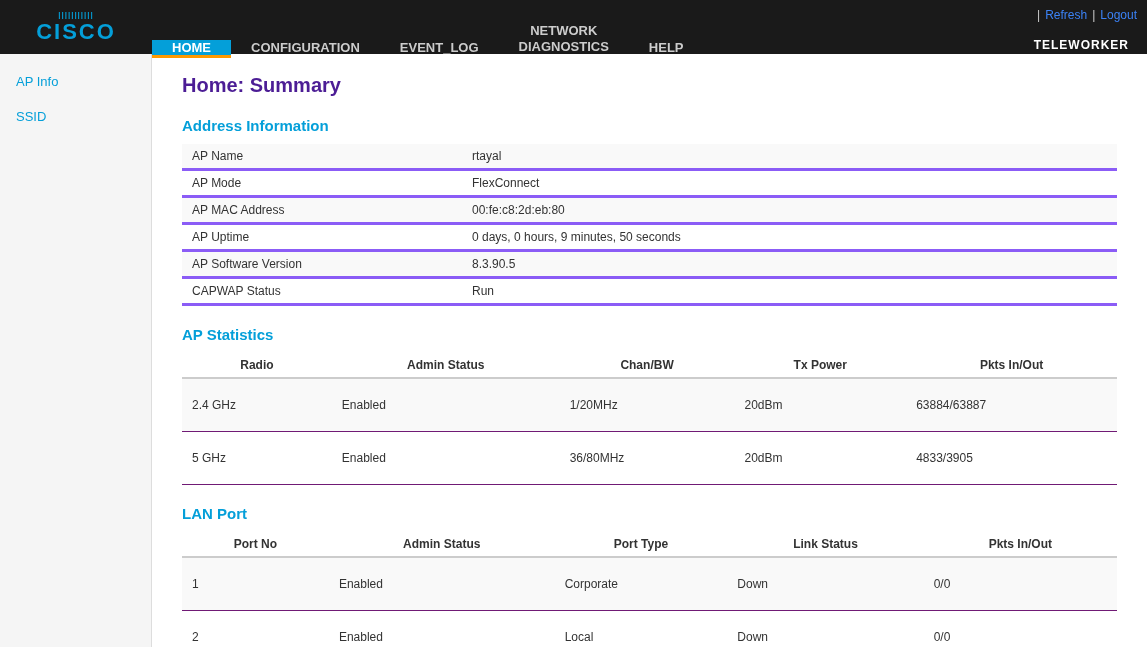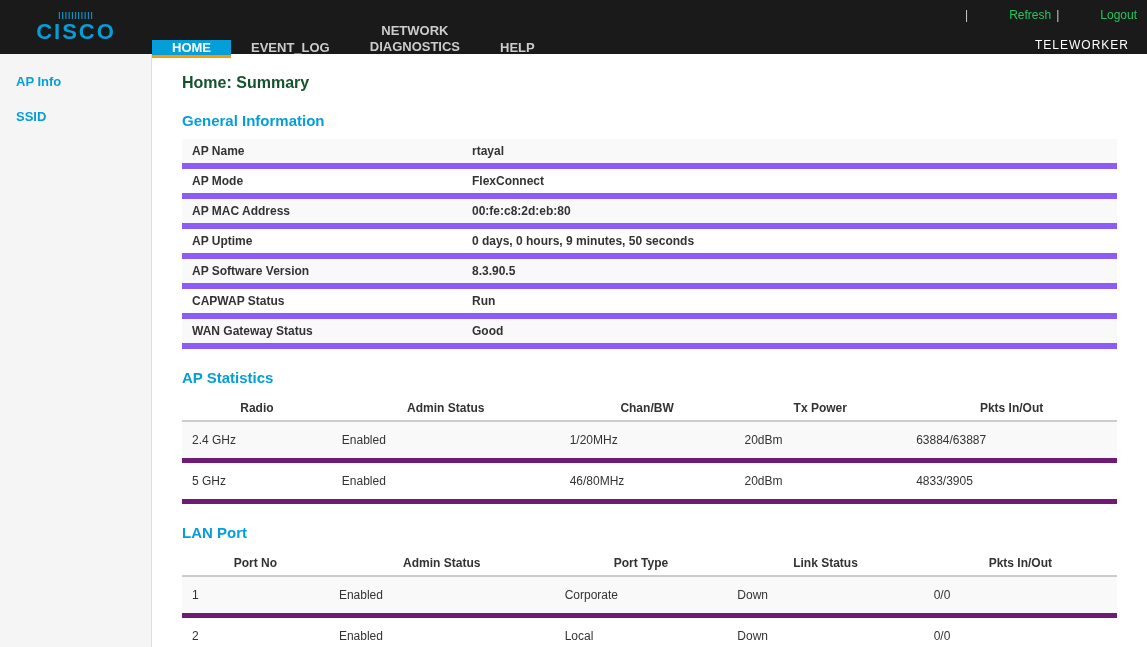--- a/index.html
+++ b/index.html
@@ -62,33 +62,32 @@
       position: absolute;
       top: 8px;
       right: 10px;
       display: flex;
       align-items: center;
       gap: 5px;
       color: #ccc;
       font-size: 12px;
     }
     #top-right a {
-      color: #22c55e;
+      color: #3b82f6;
       text-decoration: none;
       cursor: pointer;
-      margin-left: 36px;
     }
     #teleworker-badge {
       position: absolute;
       bottom: 0;
       right: 10px;
       background: #1a1a1a;
       color: #fff;
       font-size: 12px;
-      font-weight: normal;
+      font-weight: bold;
       padding: 2px 8px;
       letter-spacing: 1px;
     }
 
     
     #layout {
       display: flex;
       min-height: 593px;
     }
 
@@ -97,54 +96,53 @@
       width: 152px;
       background: #f5f5f5;
       border-right: 1px solid #ddd;
       padding-top: 10px;
     }
     .sidebar-item {
       padding: 10px 16px;
       font-size: 13px;
       color: #049fd9;
       cursor: pointer;
-      font-weight: bold;
+      font-weight: normal;
     }
 
     
     #main {
       flex: 1;
       padding: 20px 30px;
       background: #fff;
     }
     #page-title {
-      font-size: 16px;
-      color: #14532d;
+      font-size: 20px;
+      color: #4c1d95;
       margin-bottom: 20px;
       font-weight: bold;
     }
 
     
     .section-title {
       font-size: 15px;
       color: #049fd9;
       font-weight: bold;
       margin-bottom: 10px;
       margin-top: 20px;
     }
 
     
     .info-table {
       width: 100%;
       border-collapse: collapse;
       margin-bottom: 20px;
     }
     .info-table tr {
-      border-bottom: 6px solid #8b5cf6;
-      font-weight: bold;
+      border-bottom: 3px solid #8b5cf6;
     }
     .info-table tr:nth-child(odd) { background: #f9f9f9; }
     .info-table tr:nth-child(even) { background: #fff; }
     .info-table td {
       padding: 5px 10px;
       font-size: 12px;
     }
     .info-table td:first-child {
       width: 280px;
       color: #333;
@@ -160,40 +158,43 @@
     .stats-table th {
       text-align: center;
       padding: 5px 10px;
       font-size: 12px;
       font-weight: bold;
       color: #333;
       border-bottom: 2px solid #ccc;
       background: #fff;
     }
     .stats-table td {
-      padding: 11px 10px;
-      font-size: 12px;
-      border-bottom: 5px solid #701a75;
+      padding: 19px 10px;
+      font-size: 12px;
+      border-bottom: 1px solid #701a75;
     }
     .stats-table tr:nth-child(odd) td { background: #f9f9f9; }
     .stats-table tr:nth-child(even) td { background: #fff; }
   </style>
 </head>
 <body>
 
 <div id="top-bar">
   <div id="logo-area">
     <div class="cisco-logo">
       <span class="lines">|||||||||||</span>
       CISCO
     </div>
   </div>
   <nav>
     <div class="nav-item active">
       <span>HOME</span>
+    </div>
+    <div class="nav-item">
+      <span>CONFIGURATION</span>
     </div>
     <div class="nav-item">
       <span>EVENT_LOG</span>
     </div>
     <div class="nav-item" style="text-align:center; line-height:1.2;">
       <span>NETWORK<br>DIAGNOSTICS</span>
     </div>
     <div class="nav-item">
       <span>HELP</span>
     </div>
@@ -215,21 +216,21 @@
     </div>
     <div class="sidebar-item">
       <span>SSID</span>
     </div>
   </div>
 
   <div id="main">
 
     <div id="page-title">Home: Summary</div>
 
-    <div class="section-title">General Information</div>
+    <div class="section-title">Address Information</div>
     <table class="info-table">
       <tbody id="general-info-body">
           <tr>
             <td>AP Name</td>
             <td>rtayal</td>
           </tr>
           <tr>
             <td>AP Mode</td>
             <td>FlexConnect</td>
           </tr>
@@ -241,24 +242,20 @@
             <td>AP Uptime</td>
             <td>0 days, 0 hours, 9 minutes, 50 seconds</td>
           </tr>
           <tr>
             <td>AP Software Version</td>
             <td>8.3.90.5</td>
           </tr>
           <tr>
             <td>CAPWAP Status</td>
             <td>Run</td>
-          </tr>
-          <tr>
-            <td>WAN Gateway Status</td>
-            <td>Good</td>
           </tr>
         </tbody>
     </table>
 
     <div class="section-title">AP Statistics</div>
     <table class="stats-table">
       <thead>
         <tr>
           <th>Radio</th>
           <th>Admin Status</th>
@@ -271,21 +268,21 @@
           <tr>
             <td>2.4 GHz</td>
             <td>Enabled</td>
             <td>1/20MHz</td>
             <td>20dBm</td>
             <td>63884/63887</td>
           </tr>
           <tr>
             <td>5 GHz</td>
             <td>Enabled</td>
-            <td>46/80MHz</td>
+            <td>36/80MHz</td>
             <td>20dBm</td>
             <td>4833/3905</td>
           </tr>
         </tbody>
     </table>
 
     <div class="section-title">LAN Port</div>
     <table class="stats-table">
       <thead>
         <tr>

